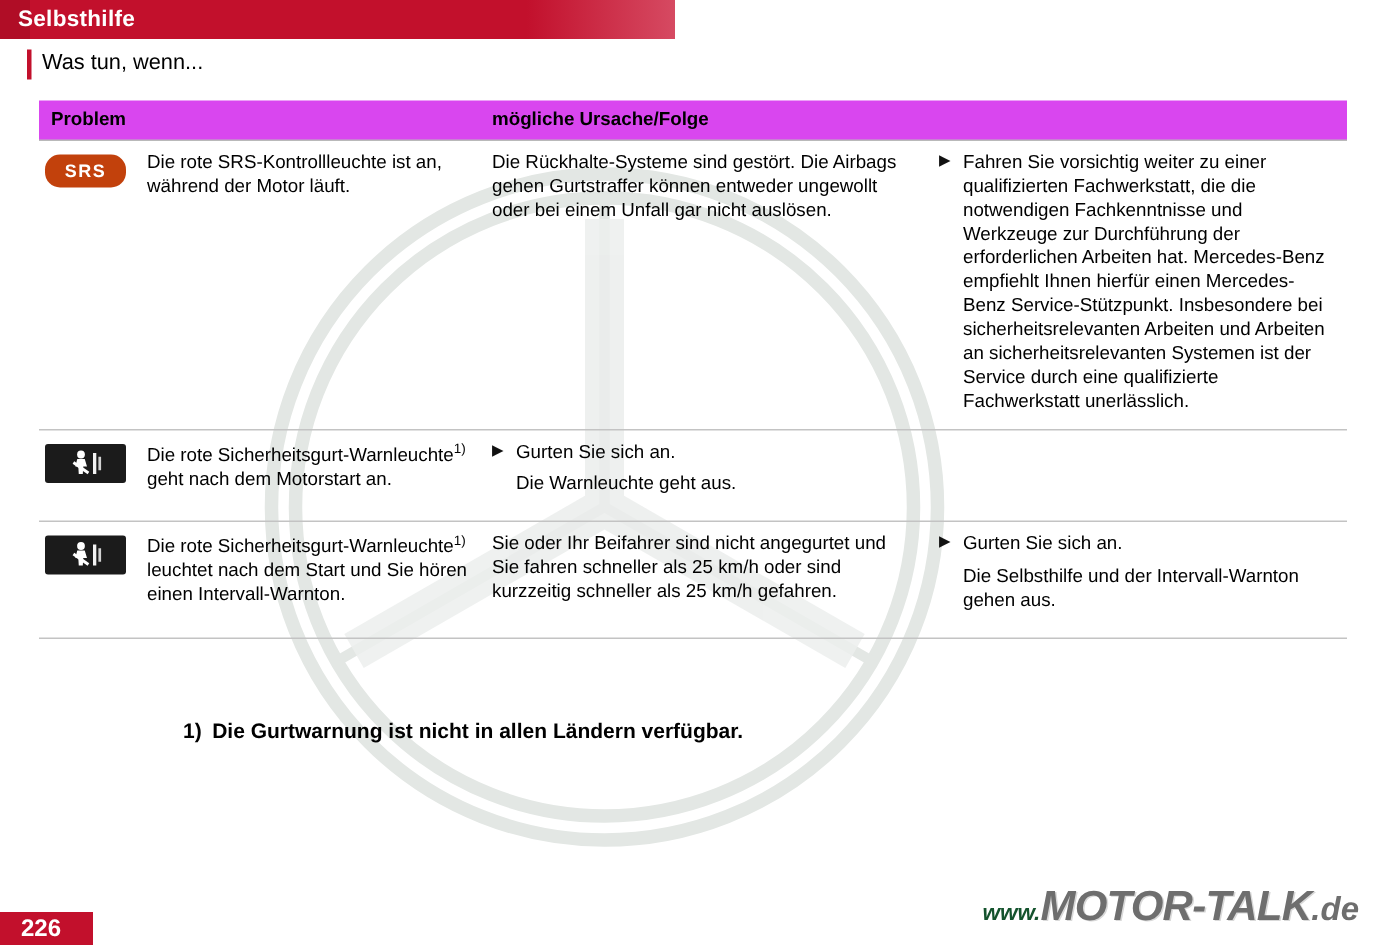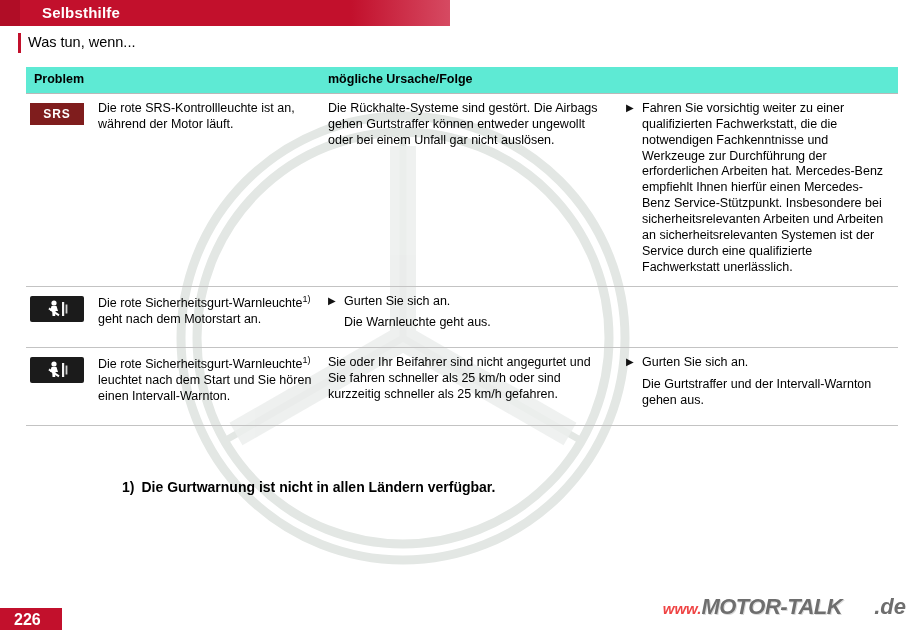--- a/index.html
+++ b/index.html
@@ -33,21 +33,21 @@
     left: 0;
     top: 0;
     width: 450px;
     height: 26px;
     background: #c8102e;
     background: linear-gradient(to right, #c2102c 0%, #c2102c 78%, #d64a62 100%);
     z-index: 3;
   }
   .header-bar .title {
     position: absolute;
-    left: 42px;
+    left: 12px;
     top: 4px;
     color: #ffffff;
     font-size: 15px;
     font-weight: bold;
     letter-spacing: 0.2px;
   }
   .header-accent {
     position: absolute;
     left: 0;
     top: 0;
@@ -82,21 +82,21 @@
     top: 67px;
     width: 872px;
     z-index: 2;
     font-size: 12.5px;
   }
   .row {
     display: flex;
     width: 100%;
   }
   .head-row {
-    background: #5eead4;
+    background: #d946ef;
     font-weight: bold;
     border-bottom: 1px solid #b9b9b9;
   }
   .head-row .cell {
     padding: 5px 8px 5px 8px;
     font-size: 12.5px;
   }
   .body-row {
     border-bottom: 1px solid #c3c3c3;
     background: transparent;
@@ -122,29 +122,29 @@
     flex: 1 1 auto;
     box-sizing: border-box;
     padding: 7px 8px 10px 0;
     line-height: 1.27;
   }
 
   
   .srs-badge {
     width: 54px;
     height: 22px;
-    background: #7f1d1d;
+    background: #c2410c;
     color: #fff;
     font-size: 12px;
     font-weight: bold;
     letter-spacing: 1px;
     display: flex;
     align-items: center;
     justify-content: center;
-    border-radius: 0;
+    border-radius: 10px;
   }
   .belt-badge {
     width: 54px;
     height: 26px;
     background: #1b1b1b;
     border-radius: 2px;
     position: relative;
     display: flex;
     align-items: center;
     justify-content: center;
@@ -200,29 +200,29 @@
   
   .mt-logo {
     position: absolute;
     right: 18px;
     bottom: 10px;
     z-index: 5;
     font-weight: bold;
     font-style: italic;
     white-space: nowrap;
   }
-  .mt-www { font-size: 15px; color: #ef4444; letter-spacing: 0px; }
+  .mt-www { font-size: 15px; color: #14532d; letter-spacing: 0px; }
   .mt-main {
-    font-size: 22px;
+    font-size: 28px;
     color: #6e6e6e;
     letter-spacing: -0.5px;
     text-shadow: 1px 1px 0 #d9d9d9;
     font-style: italic;
   }
-  .mt-de { font-size: 22px; color: #6e6e6e; margin-left: 32px; }
+  .mt-de { font-size: 22px; color: #6e6e6e; }
 </style>
 </head>
 <body>
 
 <div class="watermark">
   <svg width="470" height="470" viewBox="0 0 470 470" xmlns="http://www.w3.org/2000/svg">
     <g fill="none" stroke="#e3e7e4" stroke-width="9">
       <circle cx="235" cy="238" r="222"></circle>
       <circle cx="235" cy="238" r="206"></circle>
     </g>
@@ -316,21 +316,21 @@
       <div class="text-cell">
         <span>Die rote Sicherheitsgurt-Warnleuchte</span><sup class="fn">1)</sup><span> leuchtet nach dem Start und Sie hören einen Intervall-Warnton.</span>
       </div>
     </div>
     <div class="cell col-cause">Sie oder Ihr Beifahrer sind nicht angegurtet und Sie fahren schneller als 25 km/h oder sind kurzzeitig schneller als 25 km/h gefahren.</div>
     <div class="cell col-solution">
       <div class="sol-item">
         <div class="arrow">▶</div>
         <div class="sol-text">Gurten Sie sich an.</div>
       </div>
-      <div class="sol-plain">Die Gurtstraffer und der Intervall-Warnton gehen aus.</div>
+      <div class="sol-plain">Die Selbsthilfe und der Intervall-Warnton gehen aus.</div>
     </div>
   </div>
 
 </div>
 
 <div class="footnote">
   <span class="num">1)</span><span>Die Gurtwarnung ist nicht in allen Ländern verfügbar.</span>
 </div>
 
 <div class="page-tab"></div>

